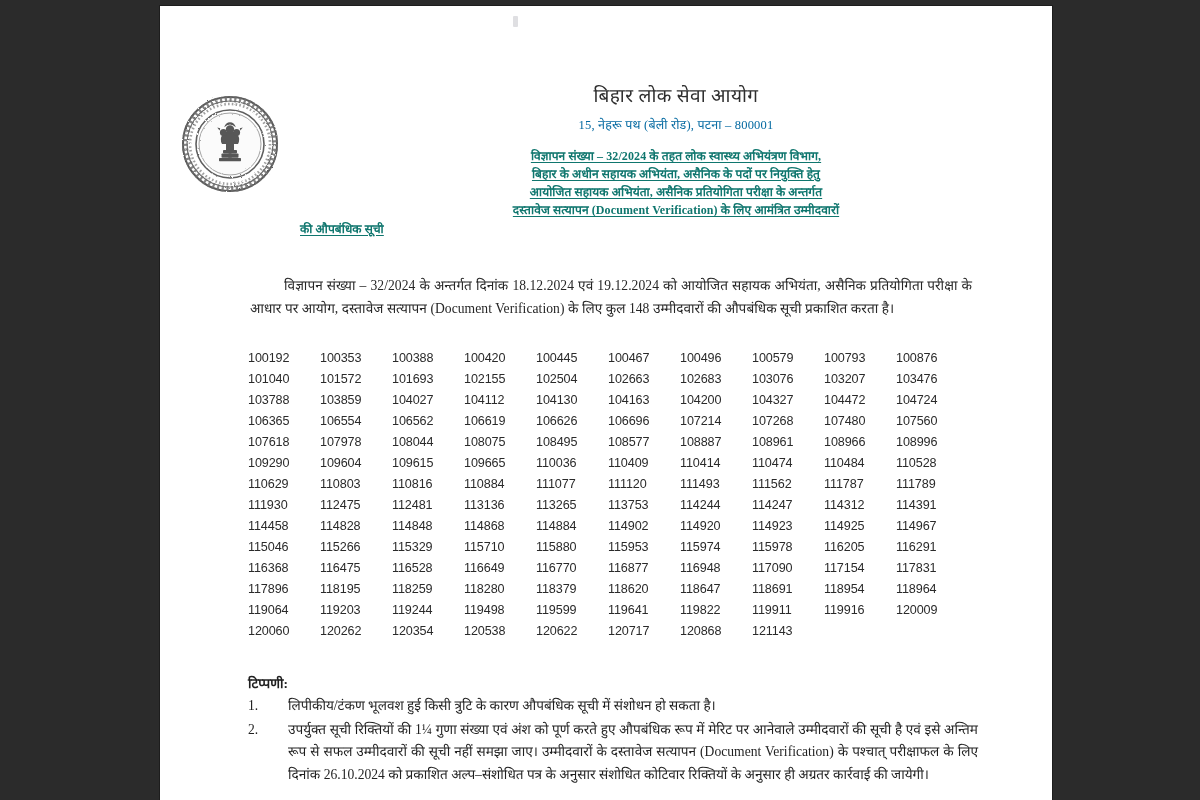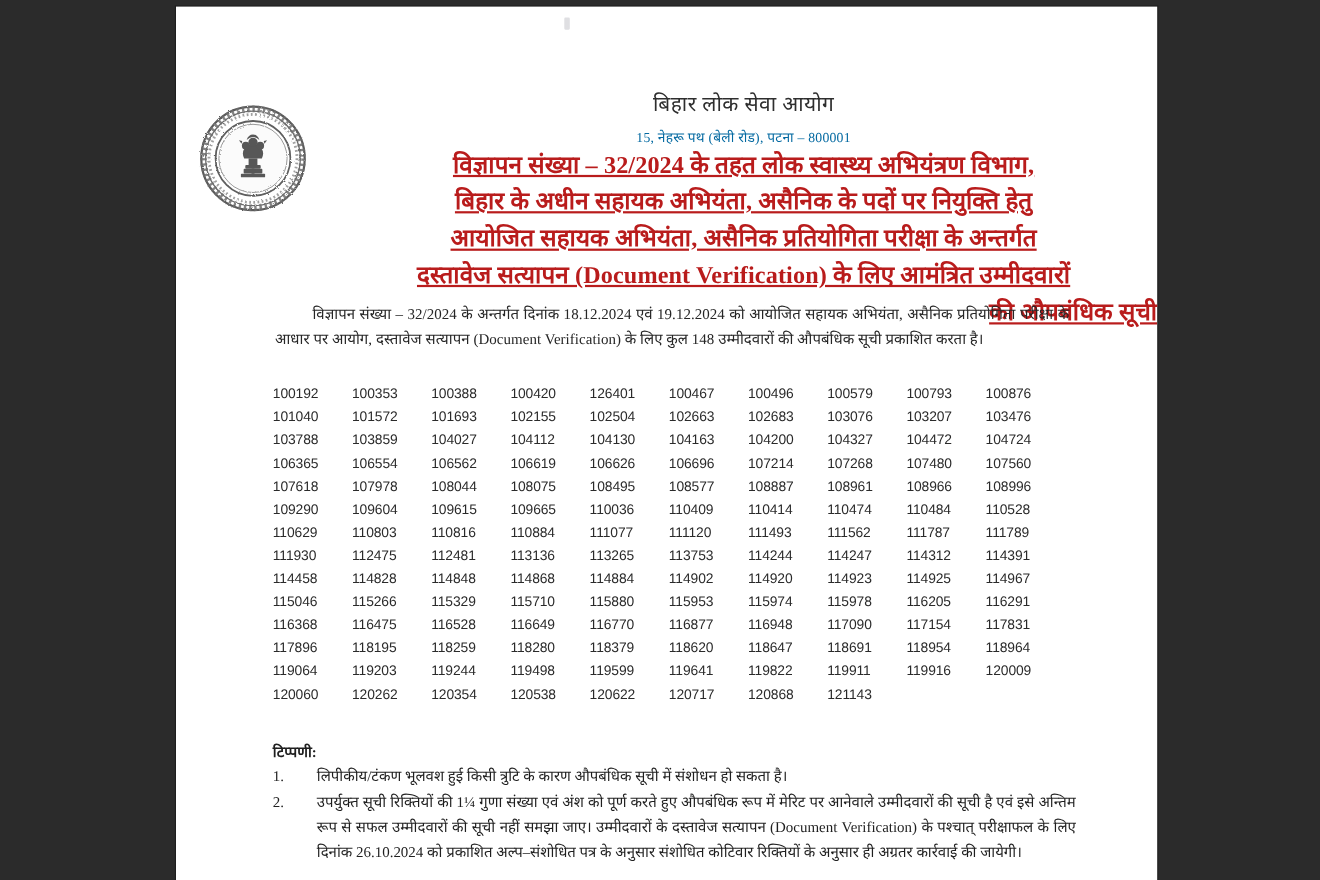--- a/index.html
+++ b/index.html
@@ -78,36 +78,37 @@
   .org-addr {
     font-family: "Liberation Serif", "DejaVu Serif", serif;
     font-size: 12.5px;
     color: #0369a1;
     margin-top: 8px;
     letter-spacing: 0.2px;
     white-space: nowrap;
   }
 
   .notice-title {
+    margin-top: 14px;
     font-family: "Liberation Serif", "DejaVu Serif", serif;
     font-weight: bold;
-    font-size: 22px;
+    font-size: 12px;
     line-height: 1.52;
-    color: #b91c1c;
+    color: #0f766e;
     text-align: center;
     letter-spacing: 0.1px;
   }
   .notice-title .ln {
     display: block;
     text-decoration: underline;
     text-underline-offset: 2px;
     white-space: nowrap;
   }
   .notice-title .ln.last { display: inline-block; }
-  .title-lastwrap { text-align:right; }
+  .title-lastwrap { text-align:left; }
 
   
   .intro {
     position: absolute;
     left: 90px; top: 268px;
     width: 722px;
     font-family: "Liberation Serif", "DejaVu Serif", serif;
     font-size: 13.6px;
     line-height: 1.72;
     color: #262626;
@@ -241,21 +242,21 @@
       </div>
 
       <div class="intro">विज्ञापन संख्या – 32/2024 के अन्तर्गत दिनांक 18.12.2024 एवं 19.12.2024 को आयोजित सहायक अभियंता, असैनिक प्रतियोगिता परीक्षा के आधार पर आयोग, दस्तावेज सत्यापन (Document Verification) के लिए कुल 148 उम्मीदवारों की औपबंधिक सूची प्रकाशित करता है।</div>
 
       <div class="rollgrid">
           <div class="rollrow">
             <div class="rollcell">100192</div>
             <div class="rollcell">100353</div>
             <div class="rollcell">100388</div>
             <div class="rollcell">100420</div>
-            <div class="rollcell">126401</div>
+            <div class="rollcell">100445</div>
             <div class="rollcell">100467</div>
             <div class="rollcell">100496</div>
             <div class="rollcell">100579</div>
             <div class="rollcell">100793</div>
             <div class="rollcell">100876</div>
           </div>
           <div class="rollrow">
             <div class="rollcell">101040</div>
             <div class="rollcell">101572</div>
             <div class="rollcell">101693</div>

